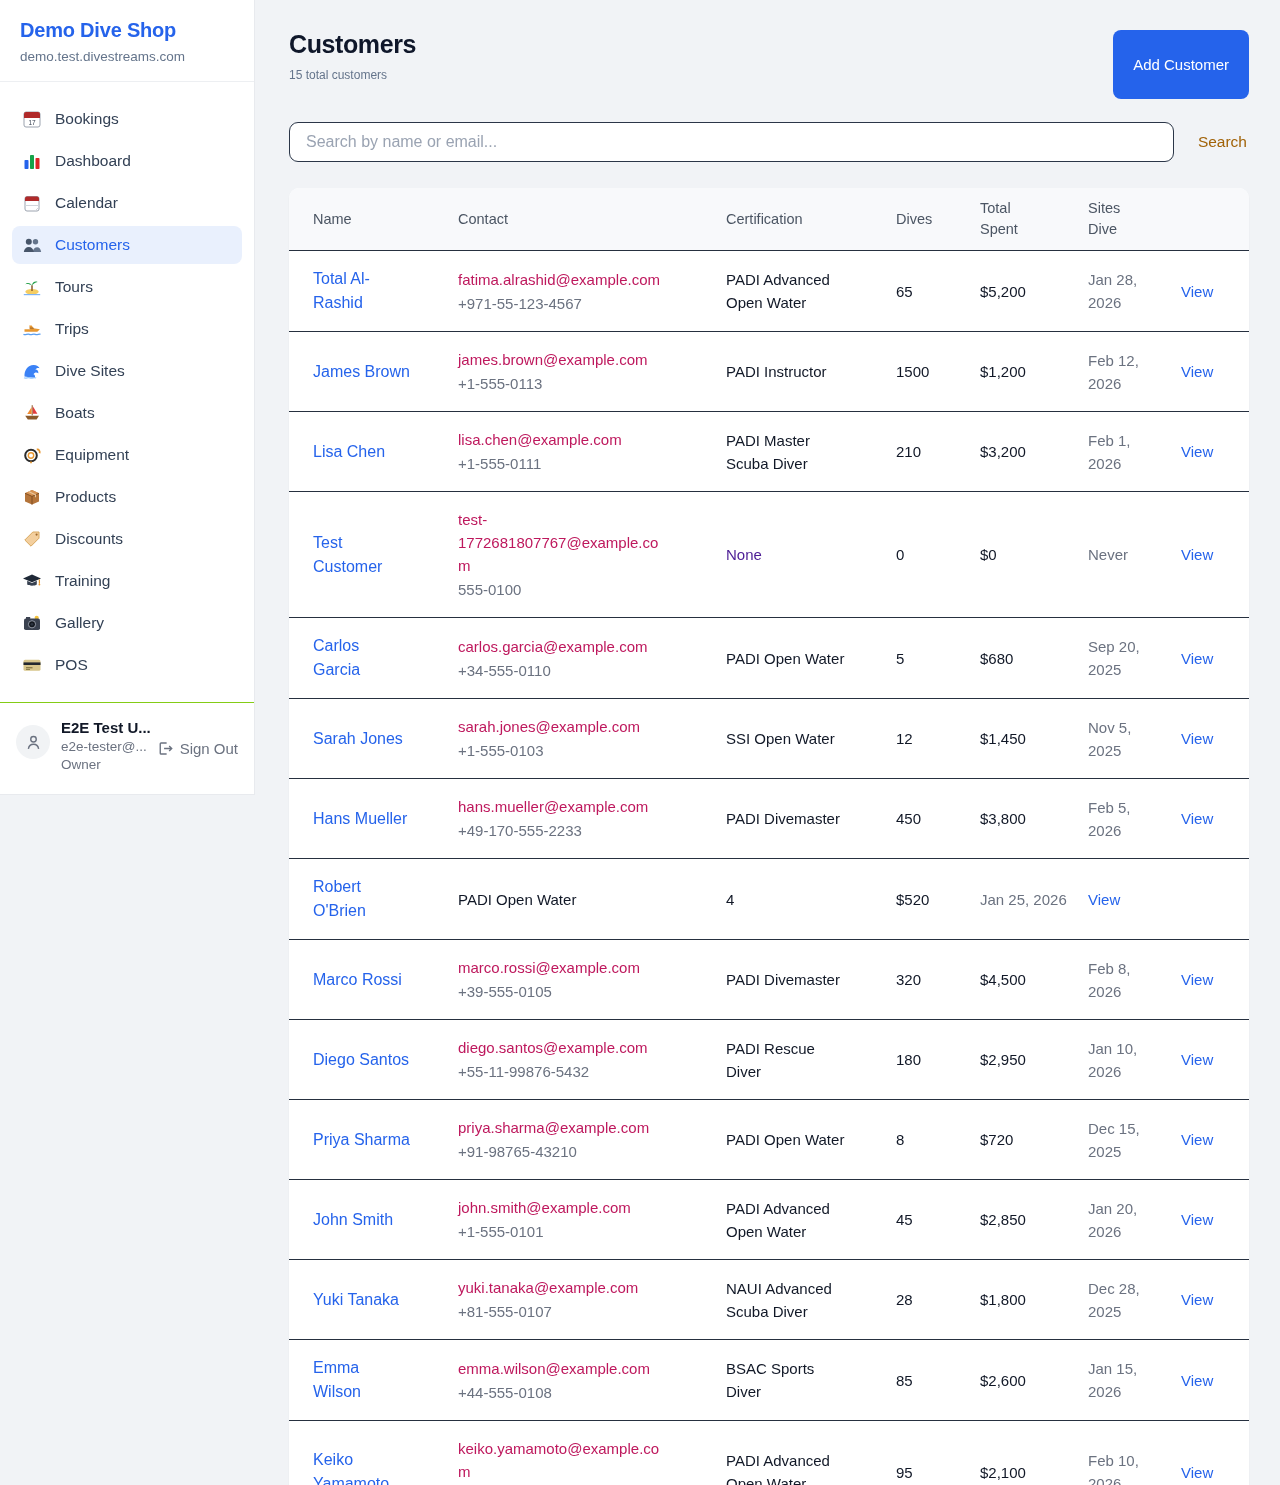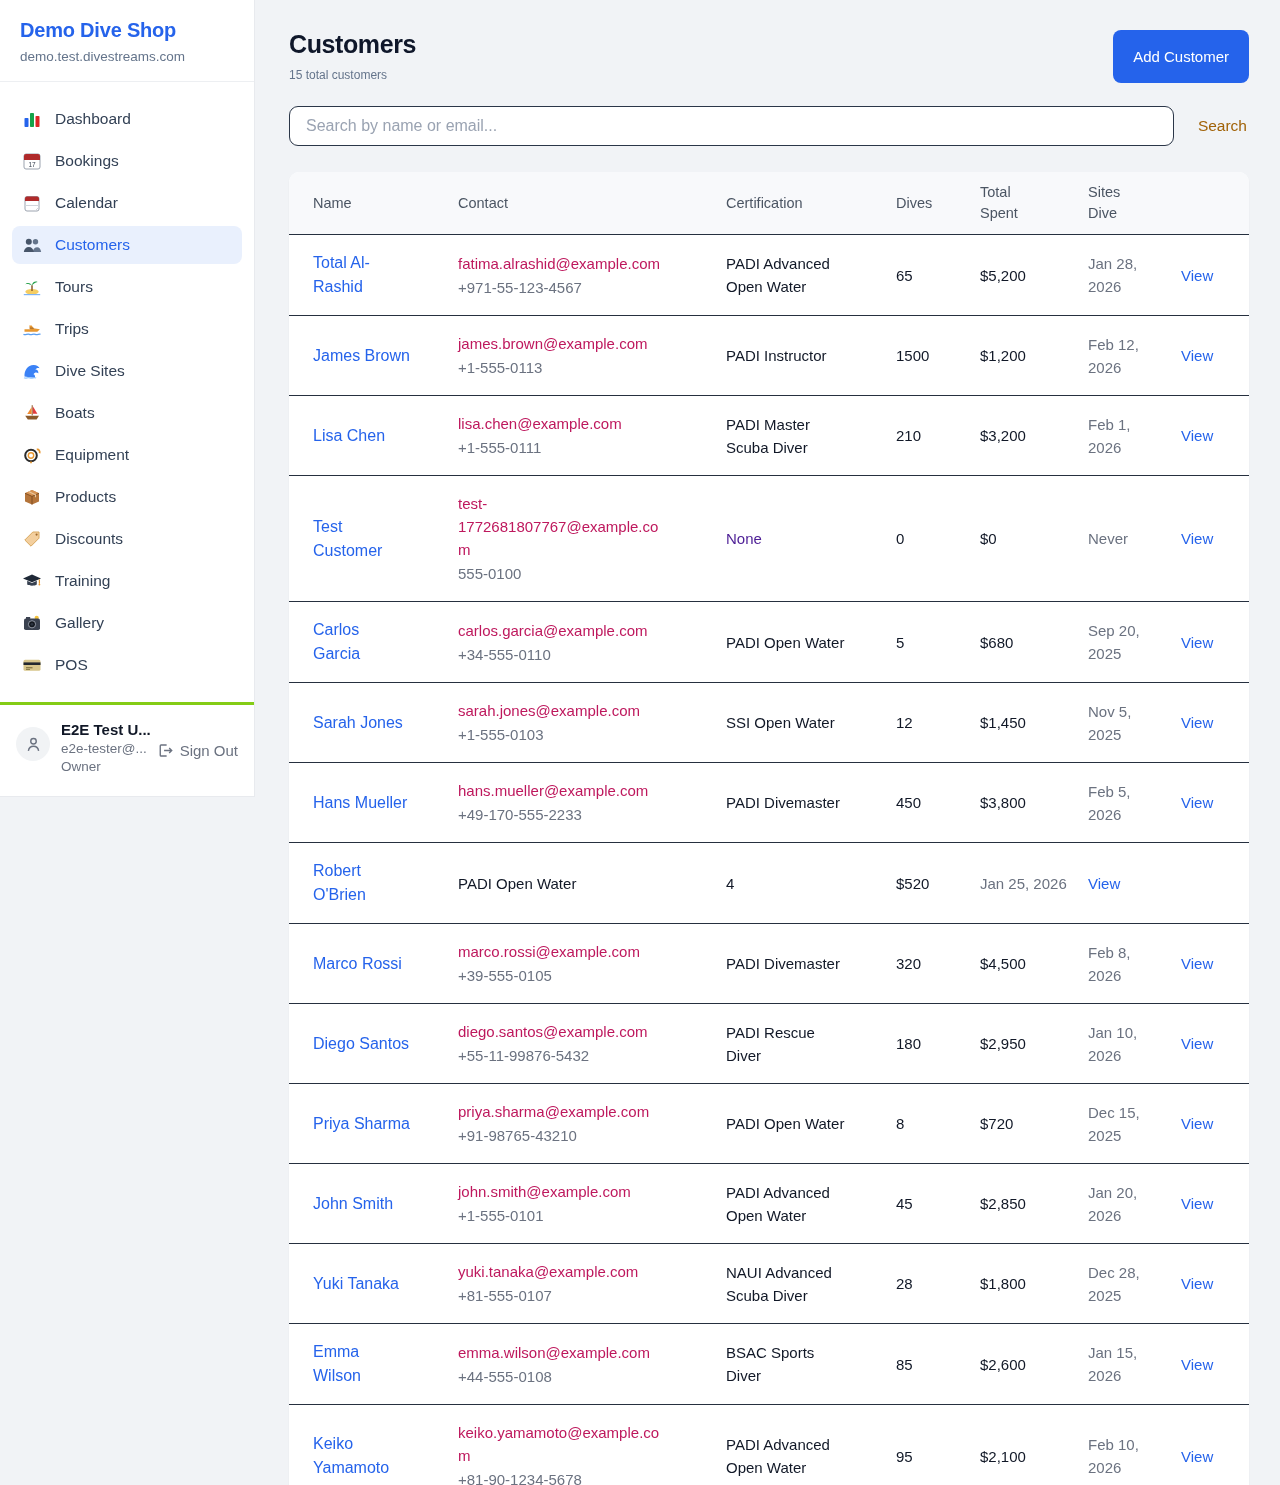--- a/index.html
+++ b/index.html
@@ -25,21 +25,21 @@
   .nav-item {
     display:flex; align-items:center; gap:13px;
     padding:9px 10px; border-radius:8px;
     color:#334155; font-size:15.5px; cursor:pointer;
     margin-bottom:4px;
   }
   .nav-item.active { background:#e9f0fd; color:#2563eb; }
   .nav-icon { width:20px; height:20px; display:inline-flex; flex:none; }
   .nav-icon svg { width:20px; height:20px; }
   .sb-foot {
-    border-top:3px solid #84cc16;
+    border-top:1px solid #84cc16;
     padding:16px 16px 22px;
     display:flex; gap:11px; align-items:flex-start;
   }
   .avatar {
     width:34px; height:34px; border-radius:50%;
     background:#f1f3f5; flex:none;
     display:flex; align-items:center; justify-content:center;
     margin-top:6px;
   }
   .avatar svg { width:19px; height:19px; }
@@ -53,21 +53,21 @@
     font-family:inherit;
   }
   .signout svg { width:17px; height:17px; }
   
   .main { margin-left:255px; padding:30px 31px 0 34px; }
   .main-head { display:flex; justify-content:space-between; align-items:flex-start; }
   .page-title { font-size:25px; font-weight:bold; color:#0f172a; letter-spacing:-0.4px; }
   .page-sub { font-size:12px; color:#64748b; margin-top:9px; }
   .btn-primary {
     background:#2563eb; color:#ffffff; font-size:15px; font-weight:500;
-    border:none; border-radius:8px; padding:18px 20px; cursor:pointer;
+    border:none; border-radius:8px; padding:26px 20px; cursor:pointer;
     font-family:inherit;
   }
   .search-row { display:flex; align-items:center; margin-top:23px; }
   .search-input {
     flex:1; height:40px; background:#fff;
     border:1px solid #2b3648; border-radius:9px;
     padding:0 16px; font-size:16px; color:#111827; font-family:inherit;
     outline:none;
   }
   .search-input::placeholder { color:#9aa3b2; }
@@ -109,36 +109,36 @@
 
 <aside class="sidebar">
   <div class="sb-head">
     <div class="sb-title">Demo Dive Shop</div>
     <div class="sb-domain">demo.test.divestreams.com</div>
   </div>
   <nav class="sb-nav" id="nav">
       <div class="nav-item">
         <span class="nav-icon">
           <svg viewBox="0 0 20 20">
+            <rect x="2" y="3" width="16" height="15" rx="2" fill="#fff" stroke="#9ca3af"></rect>
+            <path d="M2 5a2 2 0 0 1 2-2h12a2 2 0 0 1 2 2v4H2z" fill="#b02a2a"></path>
+            <text x="10" y="15.5" font-size="6.5" text-anchor="middle" fill="#374151">17</text>
+          </svg>
+        </span>
+        <span>Bookings</span>
+      </div>
+      <div class="nav-item">
+        <span class="nav-icon">
+          <svg viewBox="0 0 20 20">
             <rect x="2.5" y="9" width="4" height="9" rx="0.8" fill="#2563eb"></rect>
             <rect x="8" y="4" width="4" height="14" rx="0.8" fill="#16a34a"></rect>
             <rect x="13.5" y="7" width="4" height="11" rx="0.8" fill="#dc2626"></rect>
           </svg>
         </span>
         <span>Dashboard</span>
-      </div>
-      <div class="nav-item">
-        <span class="nav-icon">
-          <svg viewBox="0 0 20 20">
-            <rect x="2" y="3" width="16" height="15" rx="2" fill="#fff" stroke="#9ca3af"></rect>
-            <path d="M2 5a2 2 0 0 1 2-2h12a2 2 0 0 1 2 2v4H2z" fill="#b02a2a"></path>
-            <text x="10" y="15.5" font-size="6.5" text-anchor="middle" fill="#374151">17</text>
-          </svg>
-        </span>
-        <span>Bookings</span>
       </div>
       <div class="nav-item">
         <span class="nav-icon">
           <svg viewBox="0 0 20 20">
             <rect x="3" y="3.5" width="14" height="14.5" rx="2" fill="#fff" stroke="#9ca3af"></rect>
             <path d="M3 5.5a2 2 0 0 1 2-2h10a2 2 0 0 1 2 2V8H3z" fill="#b02a2a"></path>
             <path d="M3 12.5h14M13 18l4-4" stroke="#d1d5db" fill="none"></path>
           </svg>
         </span>
         <span>Calendar</span>

